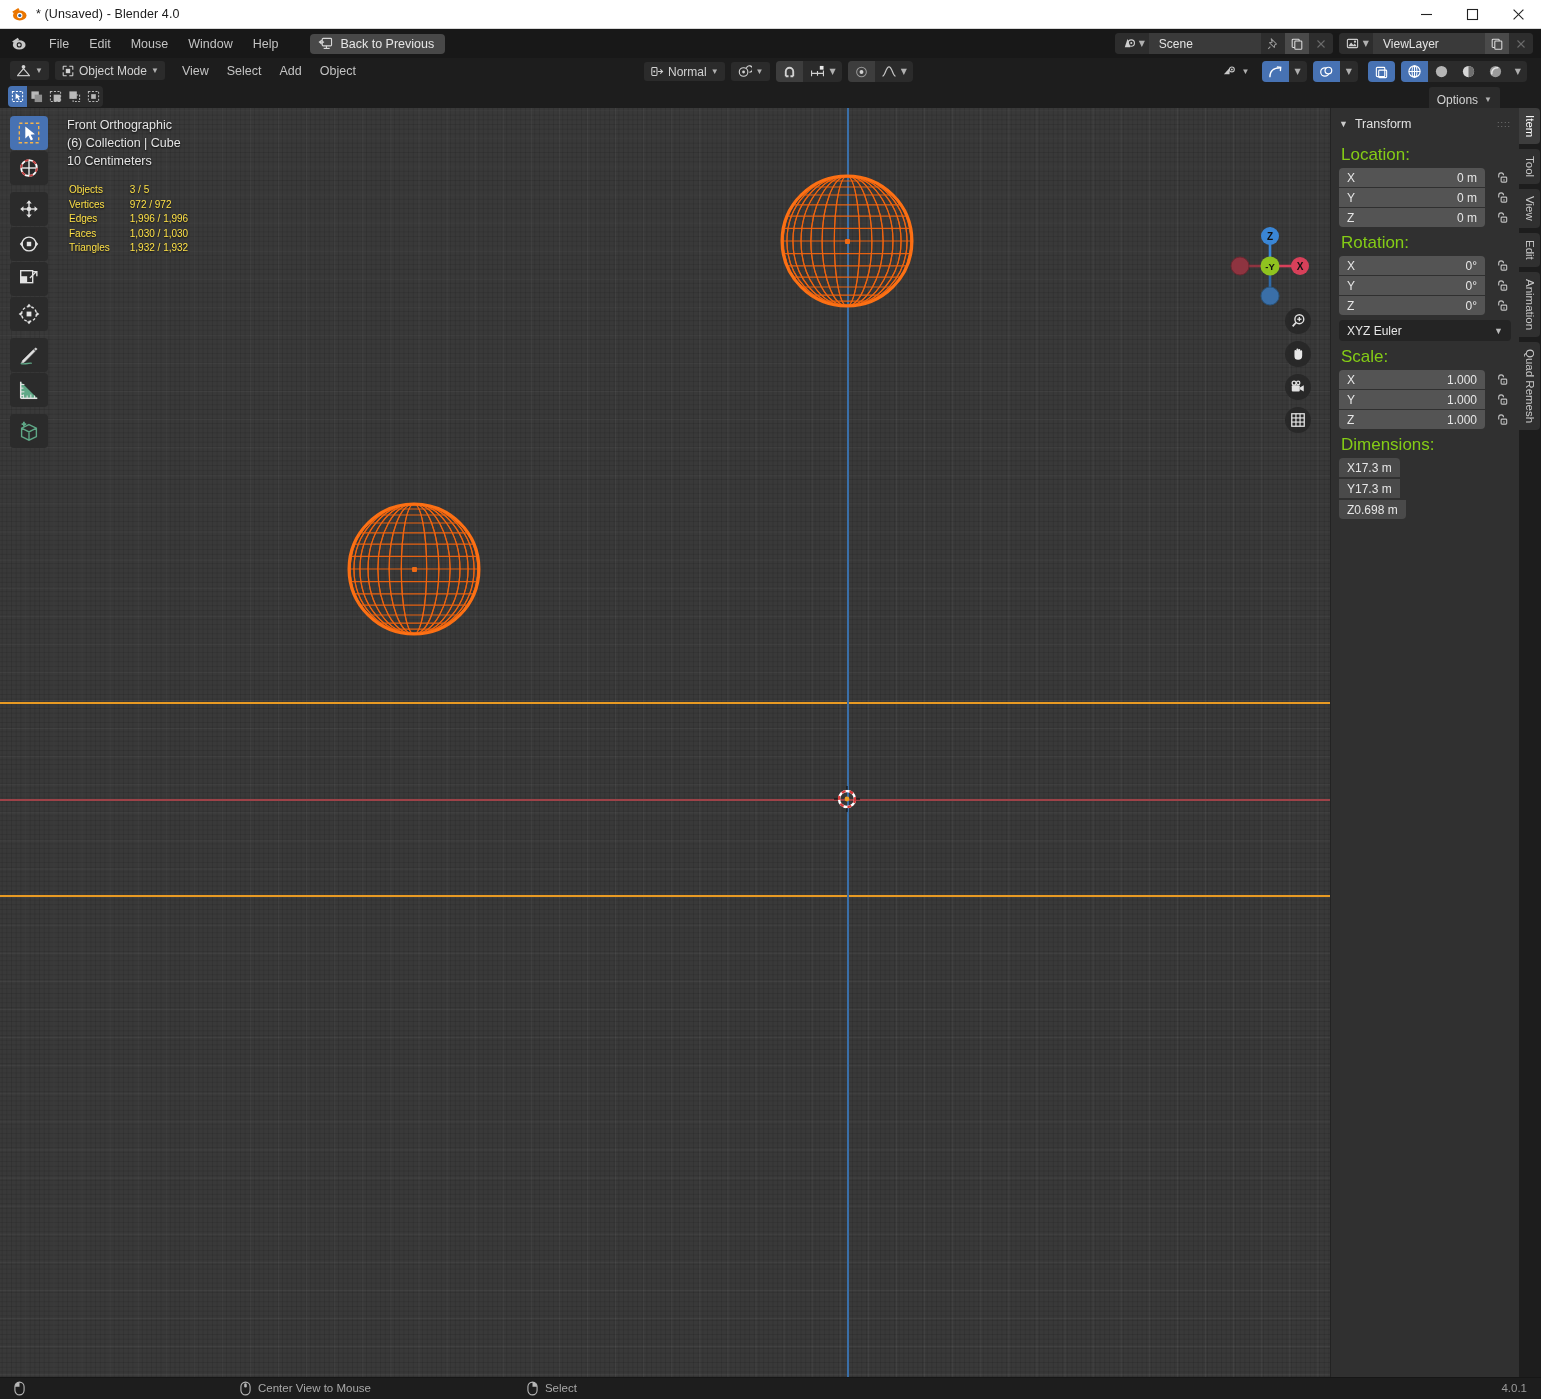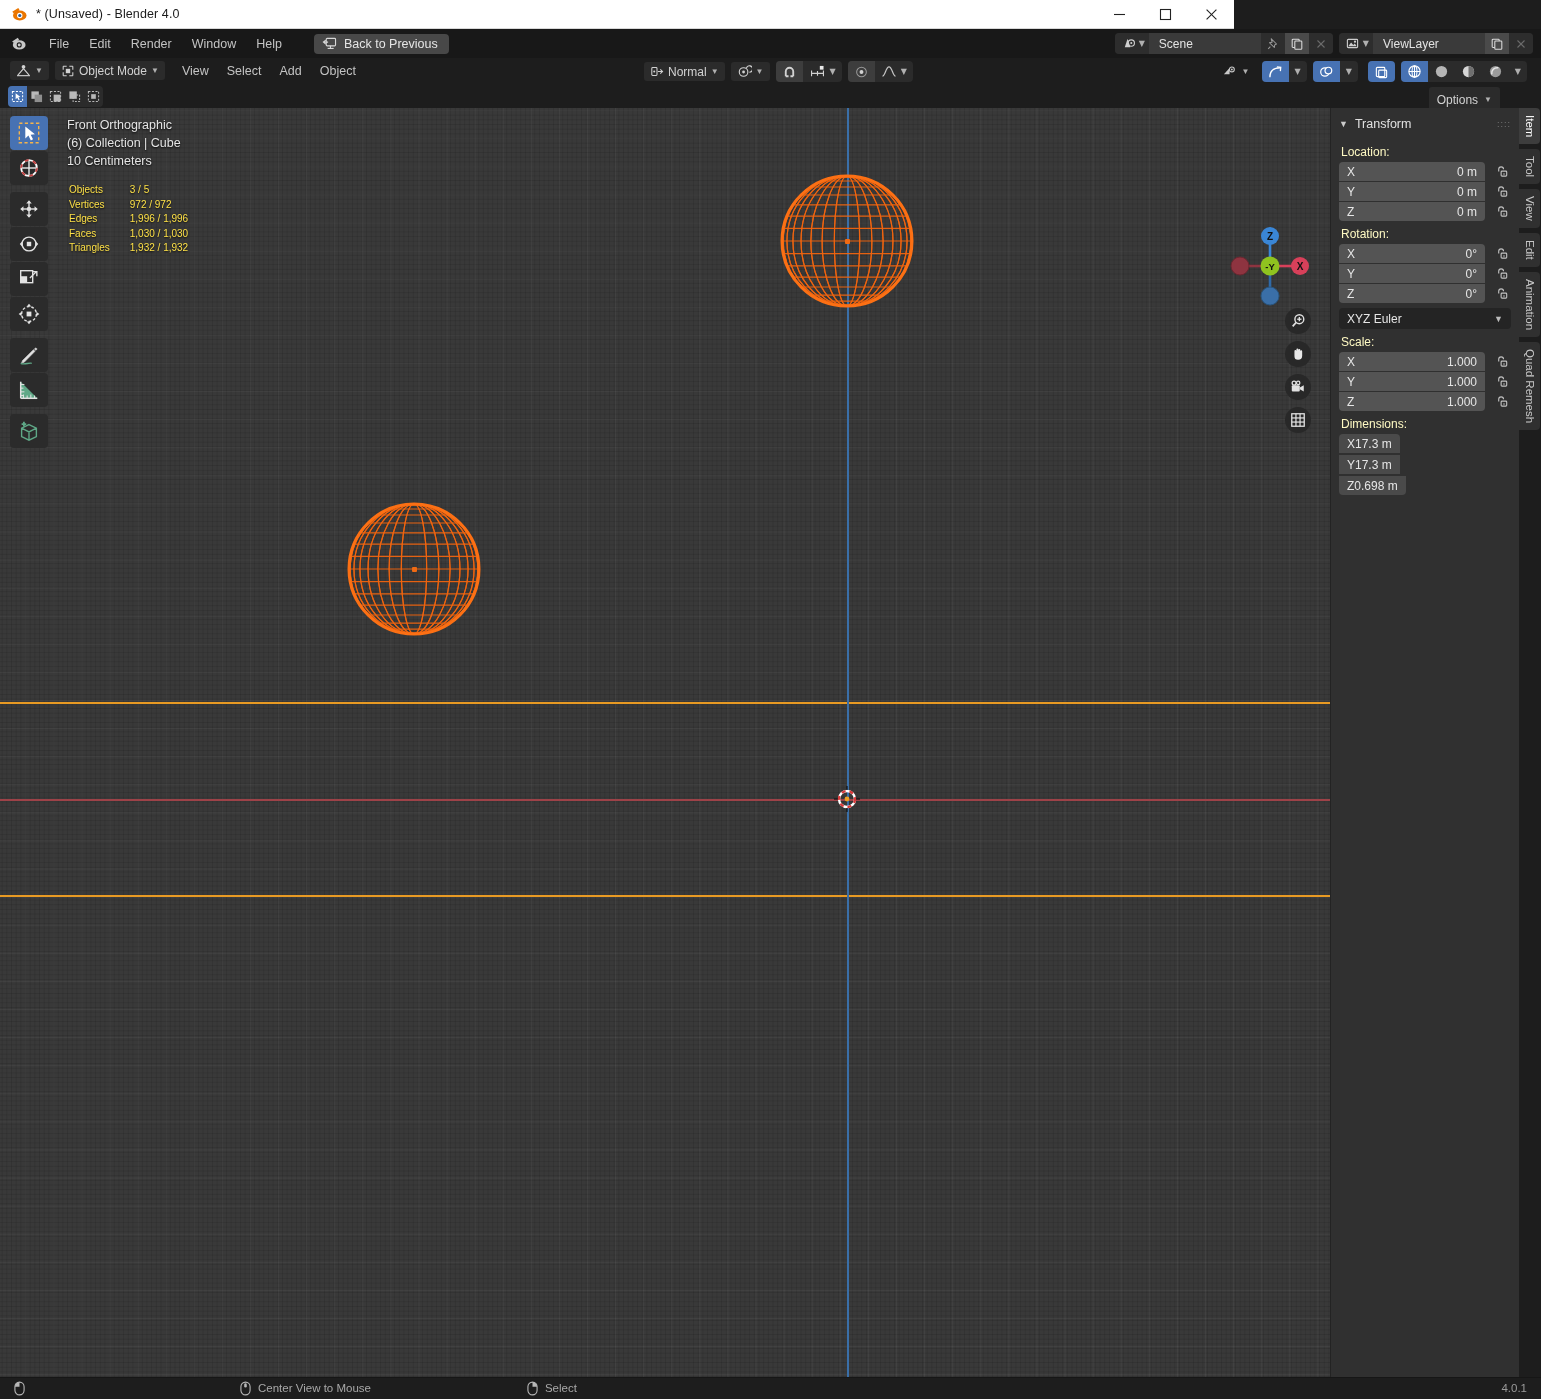--- a/index.html
+++ b/index.html
@@ -7,21 +7,21 @@
     width:1541px; height:1399px;
     background:#1d1d1d;
     font-family:"DejaVu Sans", sans-serif;
     overflow:hidden;
     -webkit-font-smoothing:antialiased;
   }
   #root { position:relative; width:1541px; height:1399px; }
 
   
   .titlebar{
-    position:absolute; left:0; top:0; width:1234px; height:29px;
+    position:absolute; left:0; top:0; width:1541px; height:29px;
     background:#ffffff; display:flex; align-items:center;
     border-bottom:1px solid #d8d8d8;
   }
   .tb-logo{ width:18px;height:18px;margin-left:10px;margin-right:8px;flex:none;}
   .tb-title{ font-size:12.5px; color:#1b1b1b; font-family:"Liberation Sans",sans-serif; letter-spacing:.1px;}
   .tb-spacer{flex:1;}
   .win-btn{ width:46px;height:29px;display:flex;align-items:center;justify-content:center;}
   .win-btn svg{display:block;}
 
   
@@ -137,21 +137,21 @@
   .npanel{
     position:absolute;left:1330px;top:108px;width:189px;height:1269px;background:#303030;
     border-left:1px solid #232323;
   }
   .np-head{
     display:flex;align-items:center;gap:7px;height:22px;padding:0 8px;margin-top:5px;
     font-size:12.5px;color:#e0e0e0;font-family:"Liberation Sans",sans-serif;
   }
   .grip{margin-left:auto;color:#777;font-size:9px;letter-spacing:1px;line-height:7px;width:14px;}
   .np-body{padding:4px 8px 0 8px;}
-  .np-label{font-size:12px;color:#fef9c3;margin:6px 0 3px 2px;font-family:"Liberation Sans",sans-serif;}
+  .np-label{font-size:17px;color:#84cc16;margin:6px 0 3px 2px;font-family:"Liberation Sans",sans-serif;}
   .row{display:flex;align-items:center;gap:6px;margin-bottom:1px;}
   .field{
     flex:1;height:19px;background:#545454;display:flex;align-items:center;
     padding:0 8px;font-size:12px;color:#e6e6e6;font-family:"Liberation Sans",sans-serif;
   }
   .field .k{flex:none;}
   .field .v{margin-left:auto;}
   .grp-top{border-radius:4px 4px 0 0;}
   .grp-mid{}
   .grp-bot{border-radius:0 0 4px 4px;}
@@ -221,21 +221,21 @@
 
   <div class="topbar">
     <svg class="bl-logo" viewBox="0 0 24 24">
       <ellipse cx="13" cy="14" rx="9" ry="6.6" fill="#c8c8c8"></ellipse>
       <path d="M3 9 L11 4 L13 7 L5 11 Z" fill="#c8c8c8"></path>
       <circle cx="13" cy="14" r="3.6" fill="#181818"></circle>
       <circle cx="13" cy="14" r="2.1" fill="#c8c8c8"></circle>
     </svg>
     <div class="menu-item">File</div>
     <div class="menu-item">Edit</div>
-    <div class="menu-item">Render</div>
+    <div class="menu-item">Mouse</div>
     <div class="menu-item">Window</div>
     <div class="menu-item">Help</div>
 
     <div class="back-prev">
       <svg width="15" height="13" viewBox="0 0 16 14">
         <rect x="4.5" y="1.5" width="10" height="8" rx="1" fill="none" stroke="#d8d8d8" stroke-width="1.2"></rect>
         <line x1="9" y1="9.5" x2="9" y2="12" stroke="#d8d8d8" stroke-width="1.2"></line>
         <line x1="6" y1="12.3" x2="12.5" y2="12.3" stroke="#d8d8d8" stroke-width="1.2"></line>
         <path d="M6.5 5.5 L2 5.5 M4 3.3 L1.4 5.5 L4 7.7" fill="none" stroke="#d8d8d8" stroke-width="1.2"></path>
       </svg>

